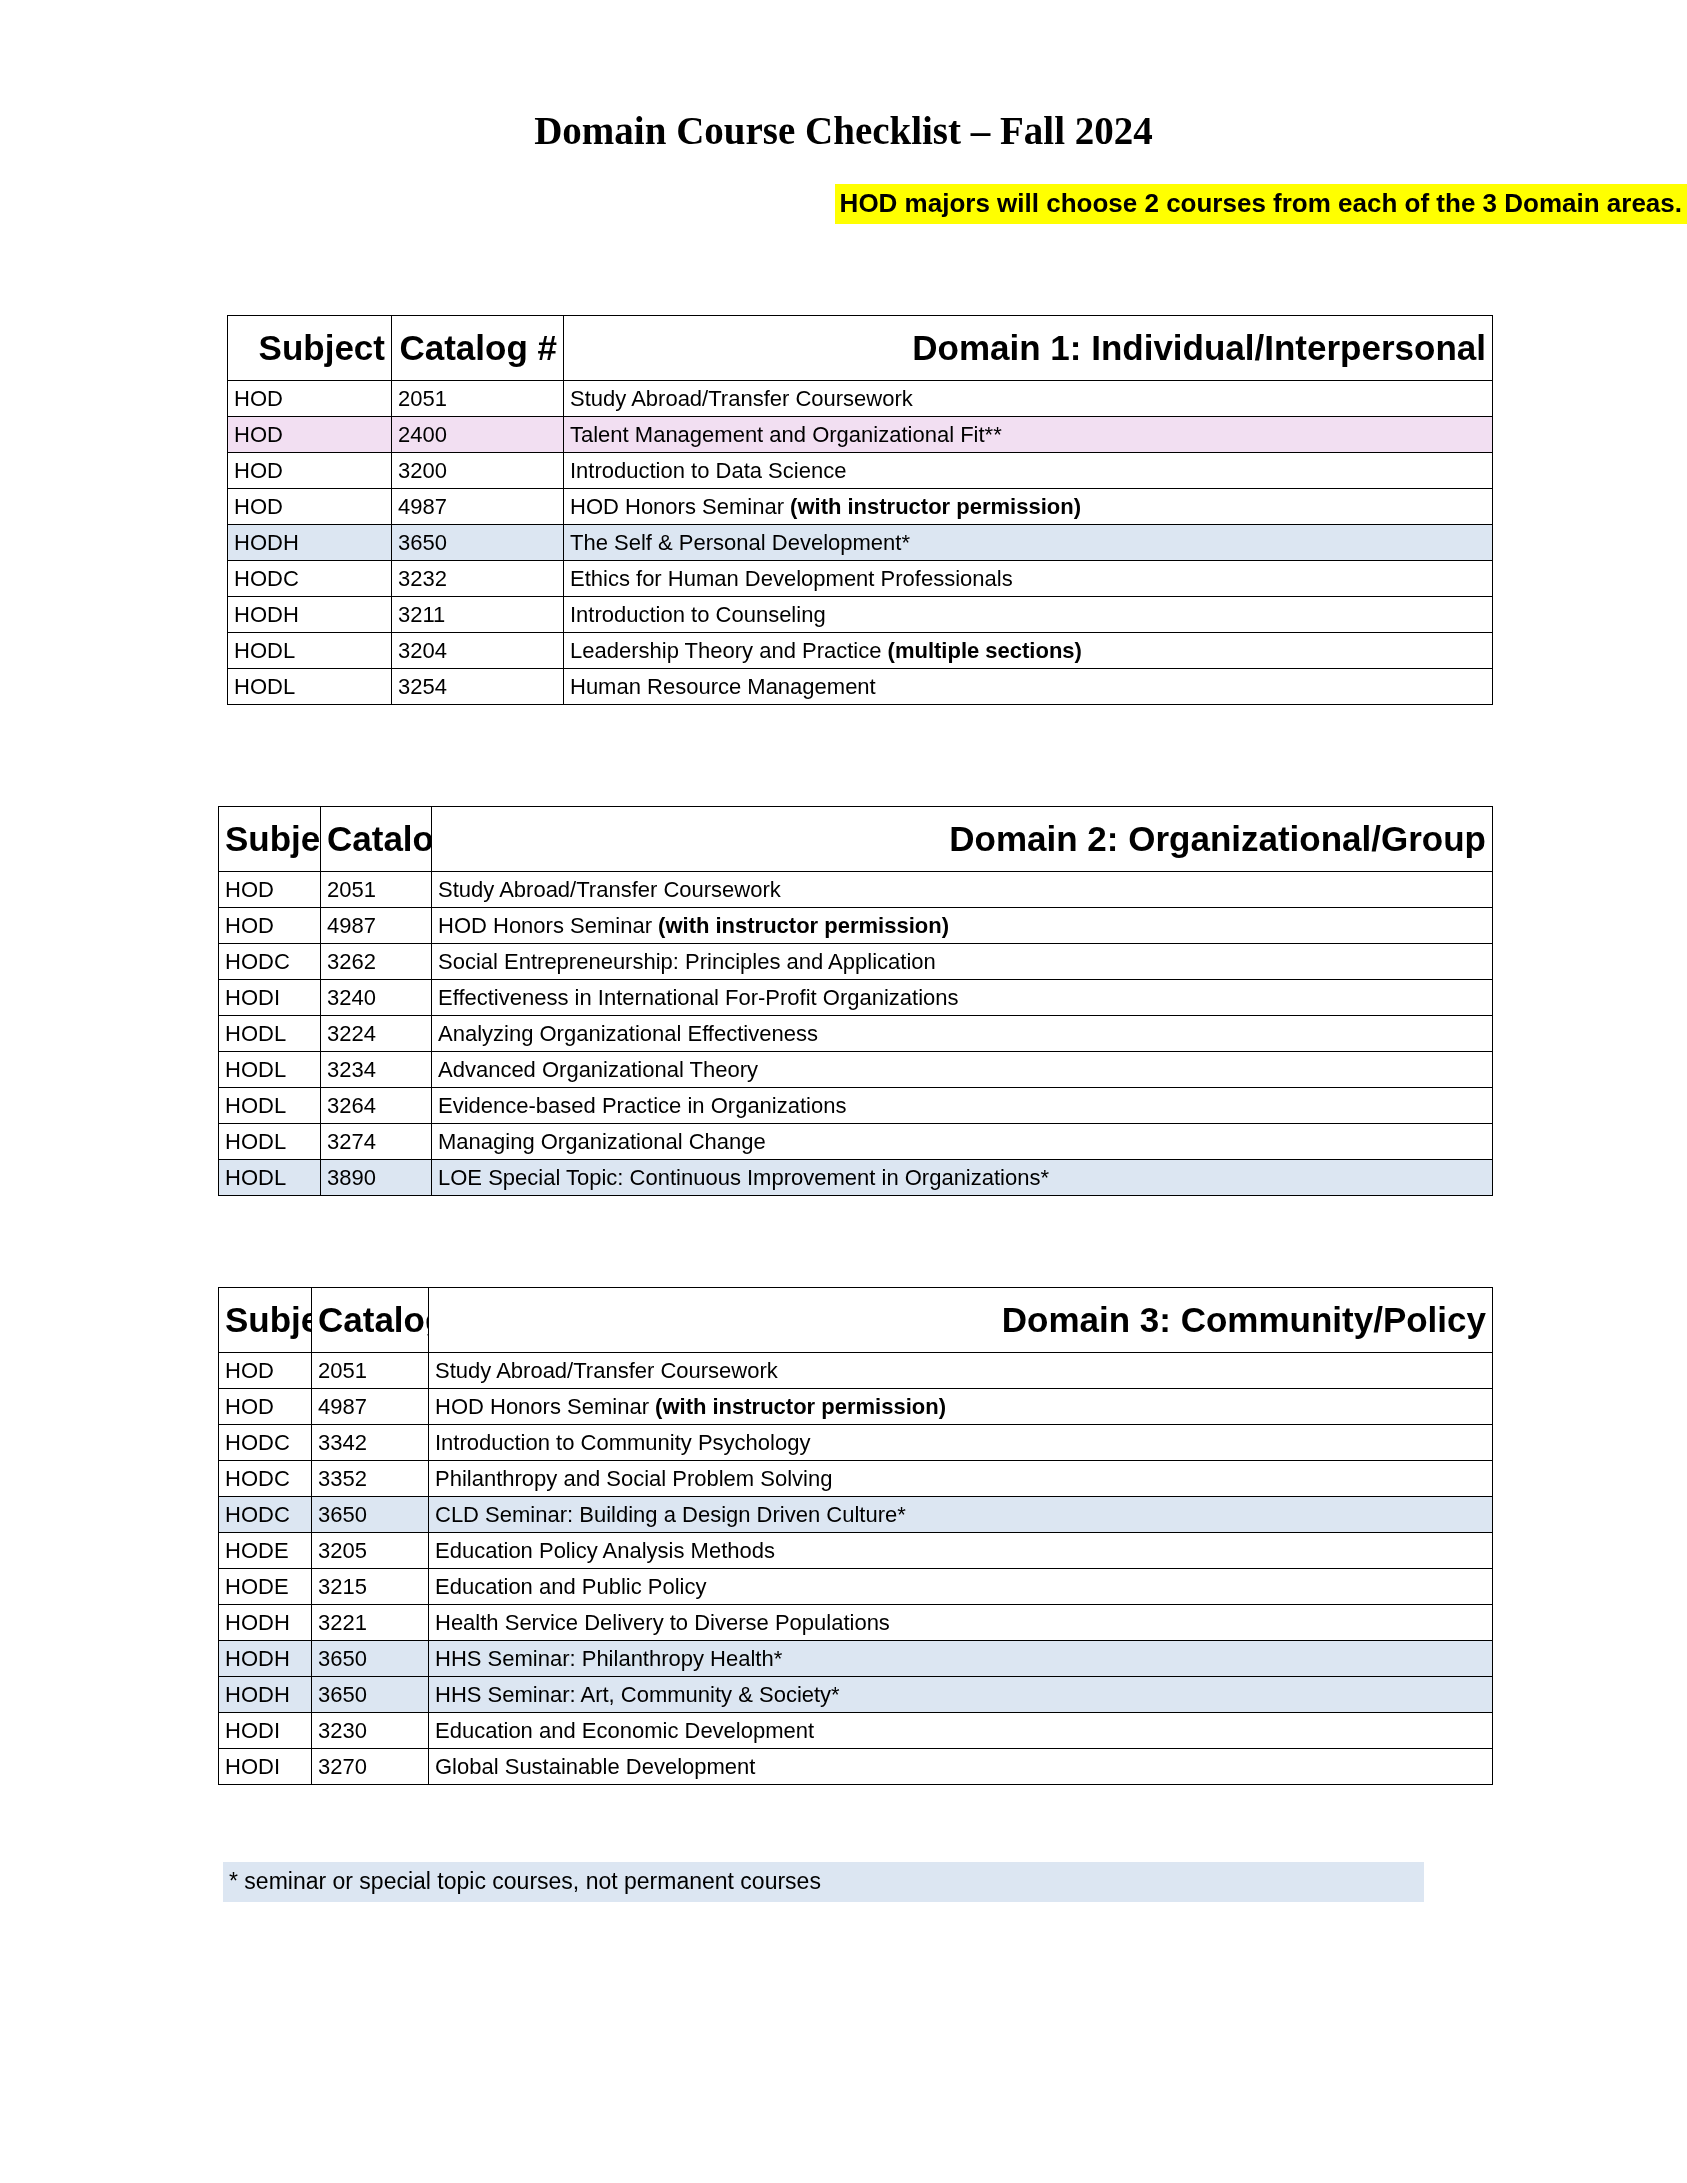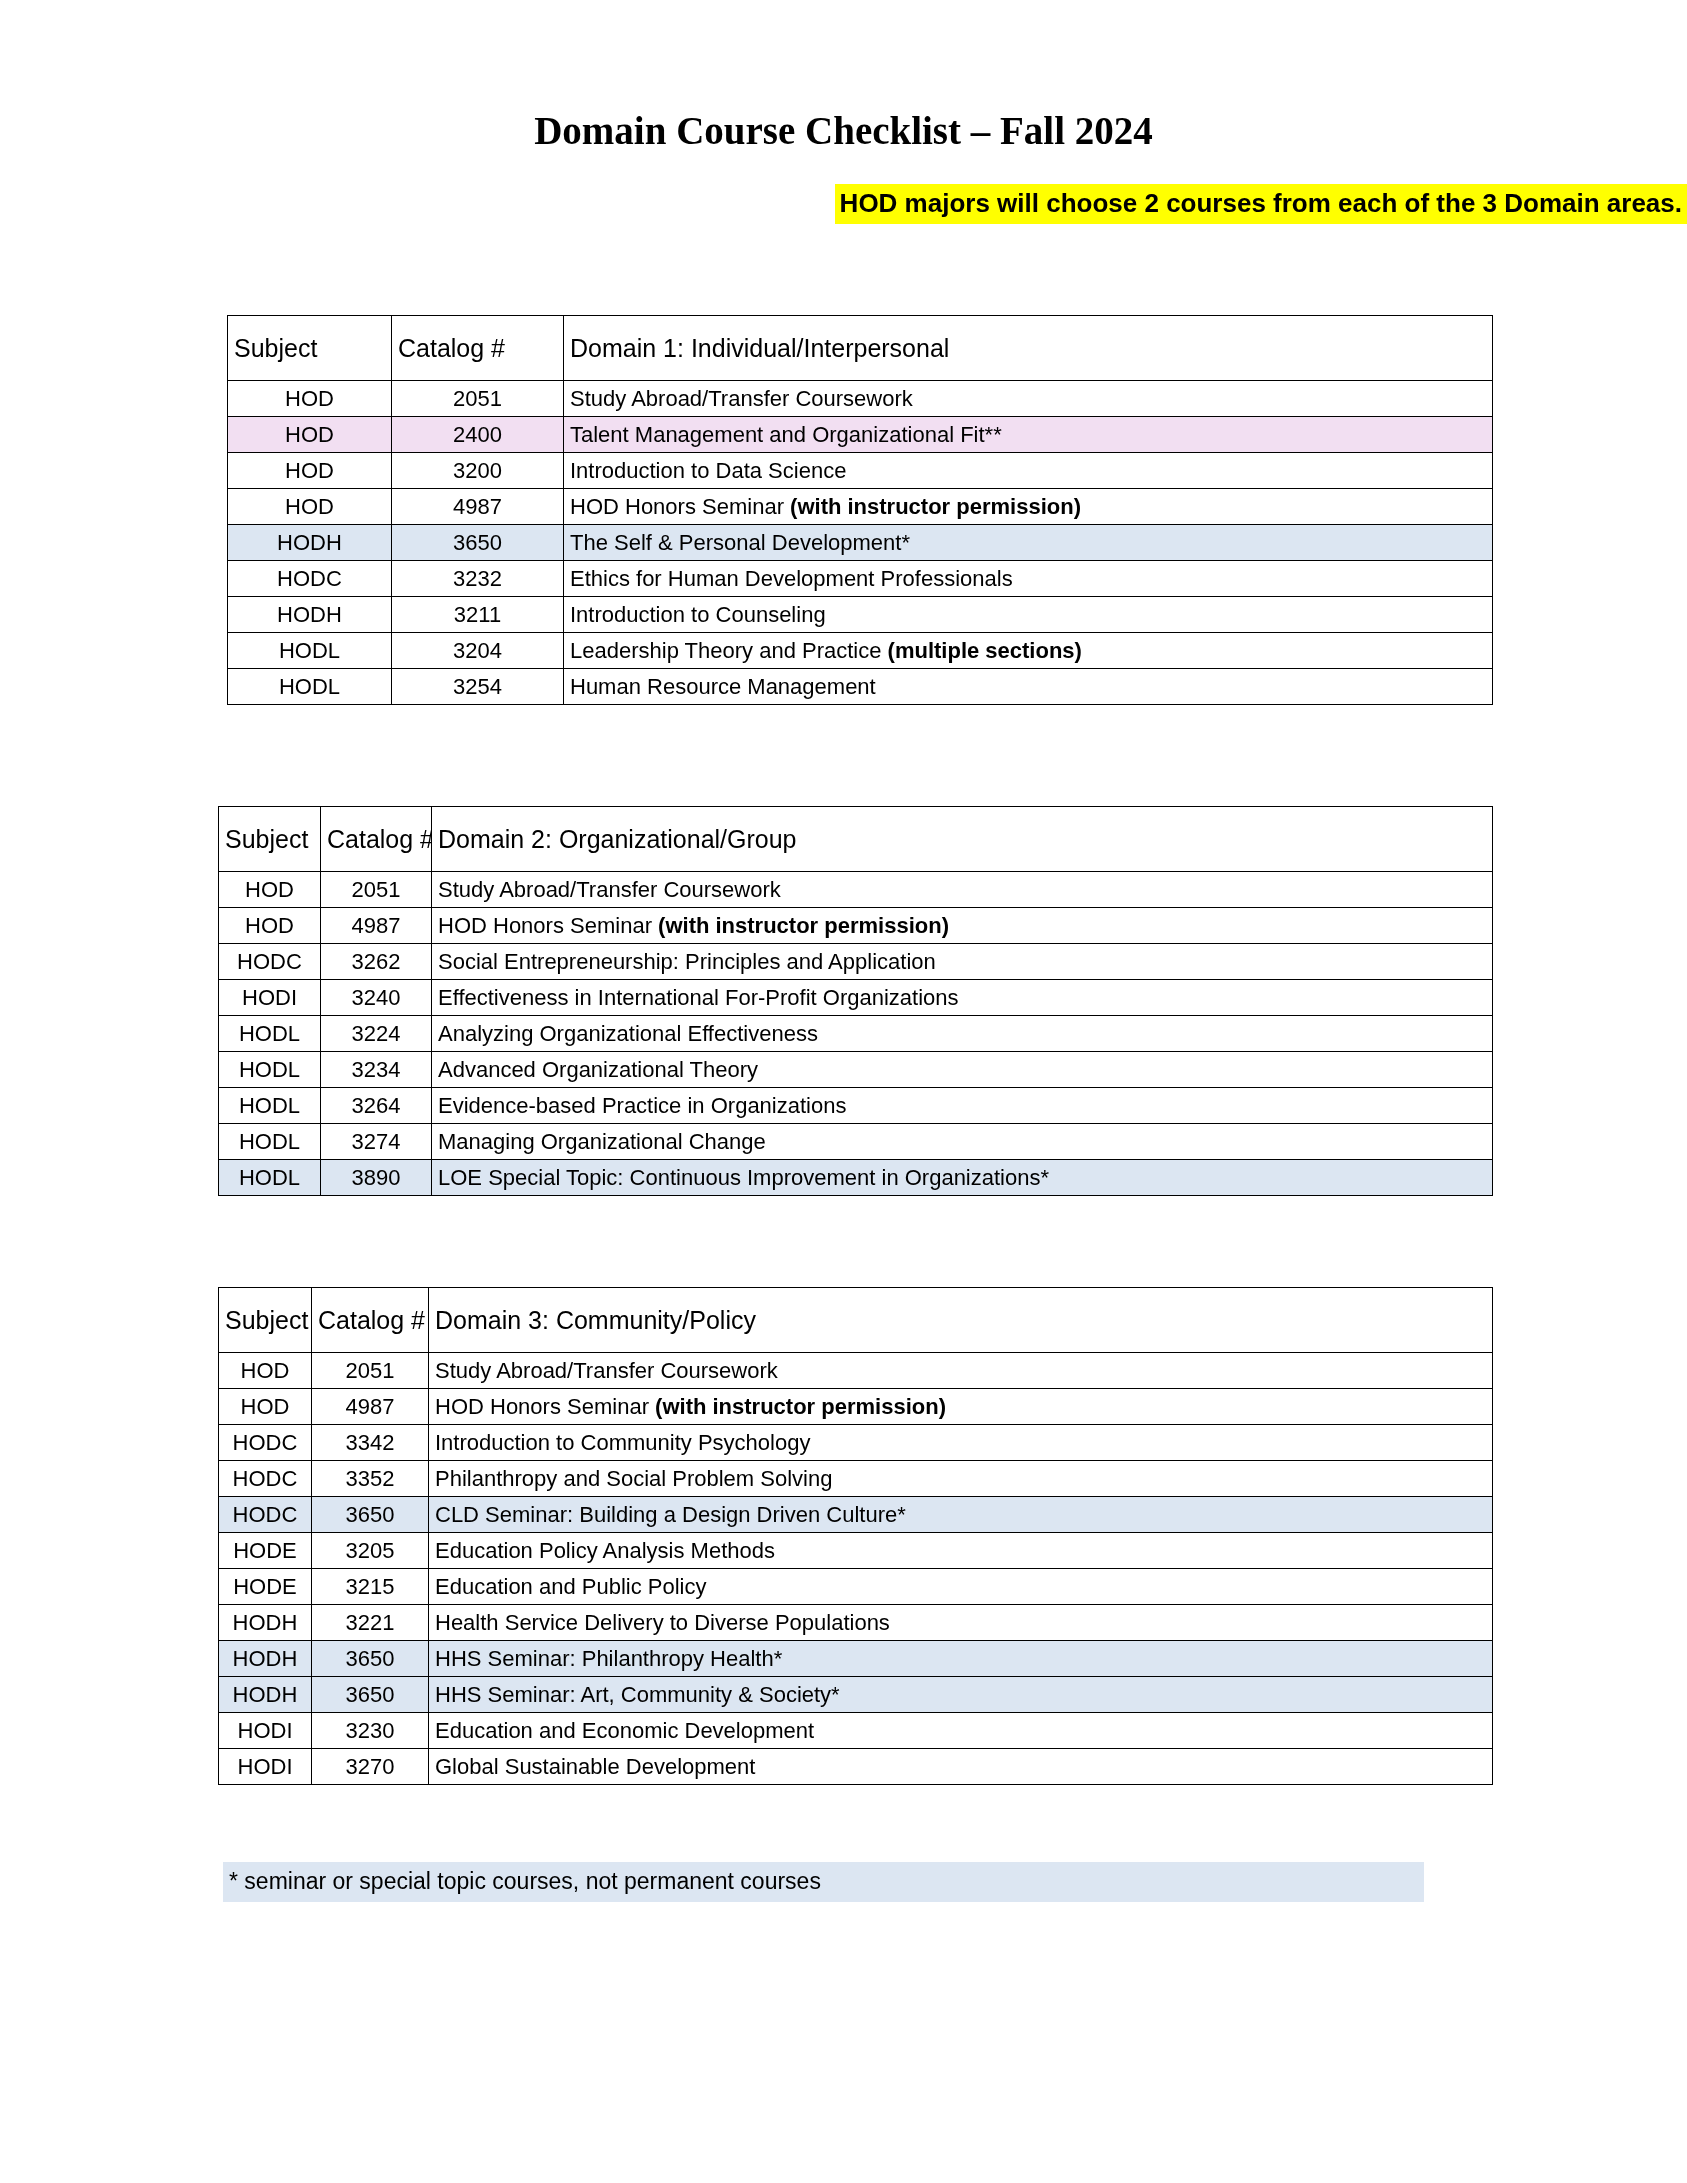--- a/index.html
+++ b/index.html
@@ -60,31 +60,31 @@
   }
   table.dom td {
     border: 1.5px solid #000000;
     padding: 0 6px;
     vertical-align: middle;
     box-sizing: border-box;
     overflow: hidden;
     white-space: nowrap;
   }
   table.dom thead td {
-    font-weight: normal;
-    text-align: left;
-    font-size: 25px;
+    font-weight: bold;
+    text-align: right;
+    font-size: 35px;
     height: 65px;
   }
   table.dom tbody td {
     height: 36px;
   }
   table.dom tbody td.c-subject,
   table.dom tbody td.c-catalog {
-    text-align: center;
+    text-align: left;
   }
   table.dom tbody td.c-title {
     text-align: left;
   }
   tr.hl-blue td { background: #dce6f2; }
   tr.hl-pink td { background: #f2dff2; }
 
   
   #table-domain-1 { position: absolute; left: 227px; top: 315px; width: 1266px; }
   #table-domain-1 col.w-subject { width: 164px; }

